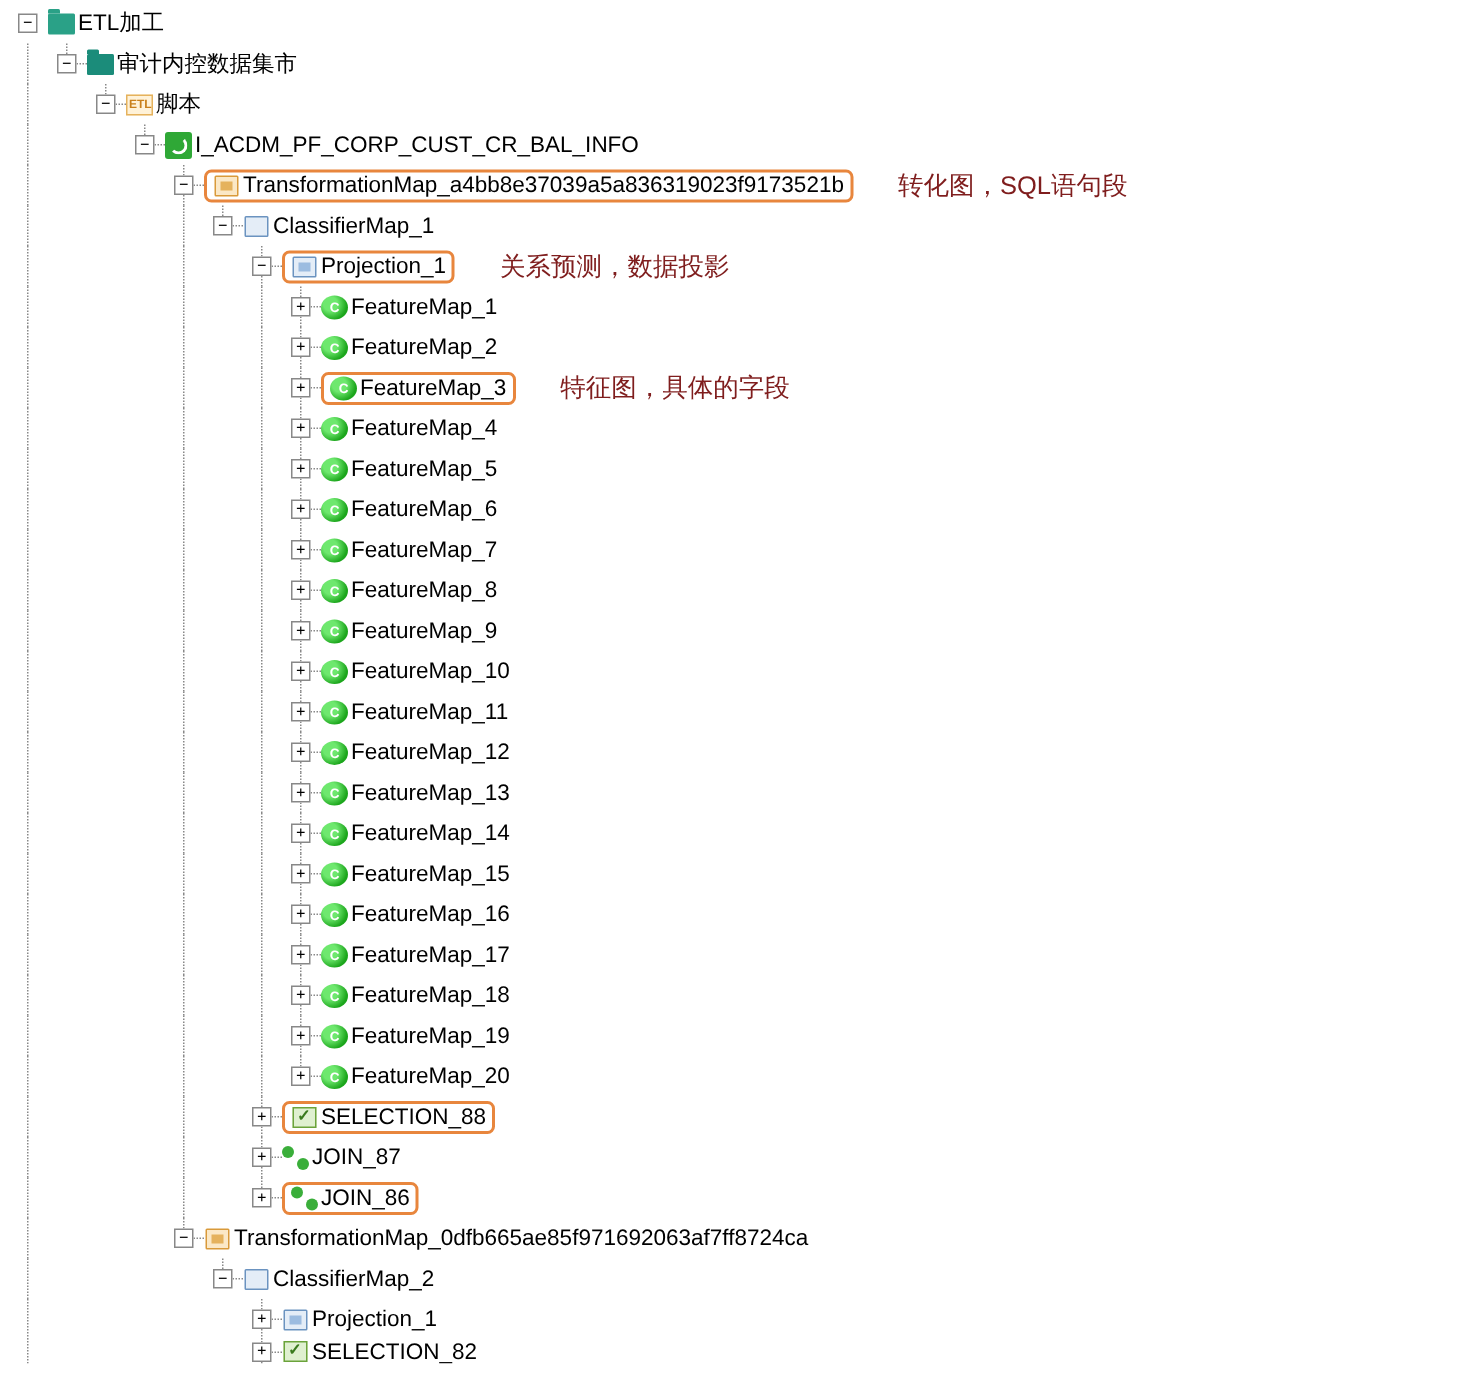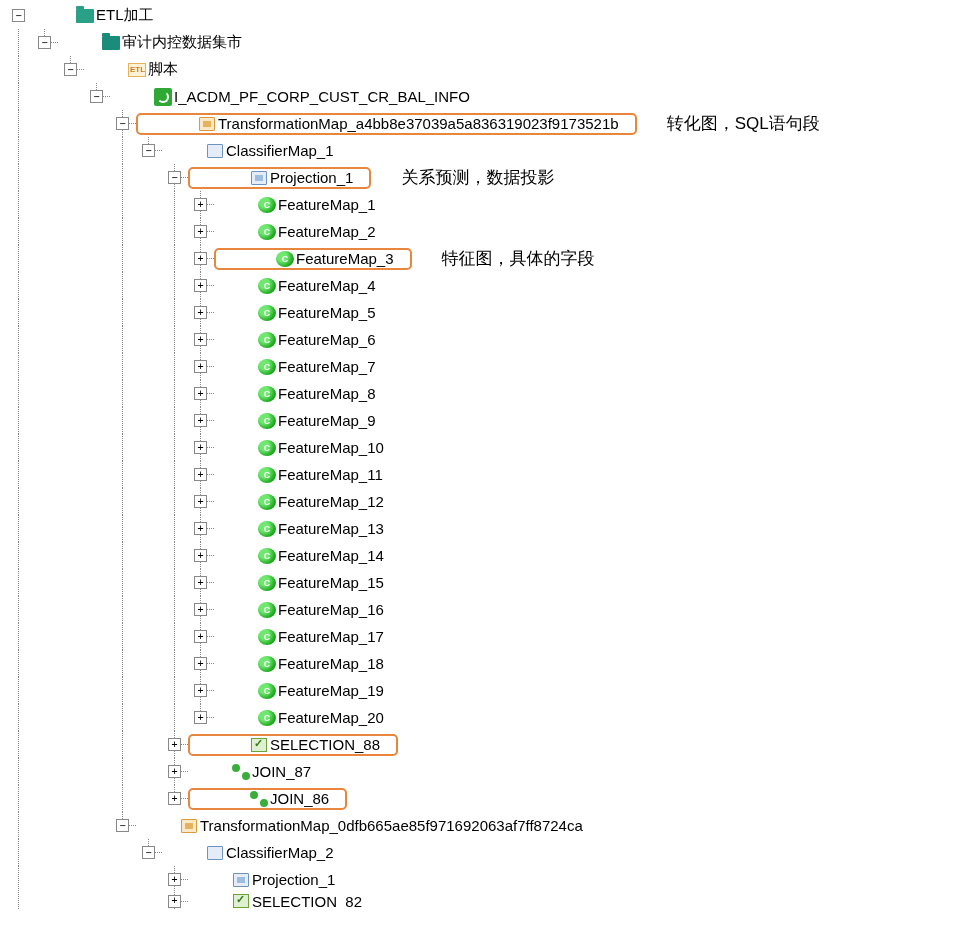--- a/index.html
+++ b/index.html
@@ -3,42 +3,42 @@
 <meta charset="utf-8">
 <style>
 * { margin:0; padding:0; box-sizing:border-box; }
 body { background:#fff; font-family:Arial,"Microsoft YaHei",sans-serif; font-size:15px; color:#000; padding:2px 6px; width:980px; }
 .row { display:flex; align-items:center; height:27px; white-space:nowrap; }
 .ind { display:inline-block; width:26px; height:27px; position:relative; flex:0 0 26px; }
 .vline { position:absolute; left:12px; top:0; bottom:0; border-left:1px dotted #888; }
 .hline { position:absolute; left:12px; top:13px; width:14px; border-top:1px dotted #888; }
 .vtop { position:absolute; left:12px; top:0; height:13px; border-left:1px dotted #888; }
 .tgl { display:inline-flex; width:13px; height:13px; border:1px solid #888; background:#fff; align-items:center; justify-content:center; font-size:10px; line-height:1; position:absolute; left:6px; top:7px; cursor:pointer; z-index:2; font-family:monospace; }
-.ico { display:inline-flex; width:18px; height:18px; align-items:center; justify-content:center; margin-right:2px; flex:0 0 18px;margin-left:44px; }
+.ico { display:inline-flex; width:18px; height:18px; align-items:center; justify-content:center; margin-right:2px; flex:0 0 18px; }
 .fld-green { width:18px; height:14px; background:#2aa187; border-radius:1px; position:relative; }
 .fld-green::before { content:""; position:absolute; top:-3px; left:0; width:8px; height:3px; background:#2aa187; border-radius:1px 1px 0 0; }
 .fld-teal { width:18px; height:14px; background:#1b8c7a; border-radius:1px; position:relative; }
 .fld-teal::before { content:""; position:absolute; top:-3px; left:0; width:8px; height:3px; background:#1b8c7a; border-radius:1px 1px 0 0; }
 .etl-ico { width:16px; height:14px; background:#fff2d8; border:1px solid #e5b25d; font-size:8px; color:#c9801c; line-height:12px; text-align:left; padding-left:1px; font-weight:bold; }
 .refresh { width:18px; height:18px; background:#2fa836; border-radius:2px; position:relative; }
 .refresh::after { content:""; position:absolute; inset:3px; border:2px solid #fff; border-radius:50%; border-top-color:transparent; border-left-color:transparent; }
 .map-ico { width:16px; height:14px; background:#fbe8c6; border:1px solid #d99a3a; border-radius:1px; position:relative; }
 .map-ico::after { content:""; position:absolute; left:3px; top:3px; width:8px; height:6px; background:#e5b25d; }
 .class-ico { width:16px; height:14px; background:#e4edf7; border:1px solid #6b93c0; border-radius:1px; }
 .proj-ico { width:16px; height:14px; background:#e4edf7; border:1px solid #6b93c0; border-radius:1px; position:relative; }
 .proj-ico::after { content:""; position:absolute; left:3px; top:3px; width:8px; height:6px; background:#9cbce0; }
 .feat-ico { width:16px; height:16px; background:radial-gradient(circle at 35% 35%, #6ee86e 0 30%, #1ca61c 70% 100%); border-radius:50%; color:#fff; font-size:9px; font-weight:bold; line-height:16px; text-align:center; }
 .sel-ico { width:16px; height:14px; background:#dff0d0; border:1px solid #6ba33b; position:relative; }
 .sel-ico::after { content:"✓"; position:absolute; left:2px; top:-2px; font-size:11px; color:#3a7a1e; font-weight:bold; }
 .join-ico { width:18px; height:16px; position:relative; }
 .join-ico::before,.join-ico::after { content:""; position:absolute; width:8px; height:8px; border-radius:50%; background:#3aae3a; }
 .join-ico::before { left:0; top:0; }
 .join-ico::after { right:0; bottom:0; }
-.hl { border:2px solid #e8863d; border-radius:5px; padding:0 16px; display:inline-flex; align-items:center; height:22px; }
-.note { color:#000000; font-size:17px; margin-left:30px; }
+.hl { border:2px solid #e8863d; border-radius:5px; padding:0 4px; display:inline-flex; align-items:center; height:22px; }
+.note { color:#7f1d1d; font-size:17px; margin-left:30px; }
 .lbl { display:inline-block; }
 </style>
 </head>
 <body>
 
 <div id="tree">
     <div class="row">
   <span class="ind">
         <span class="tgl">−</span>
       </span>

